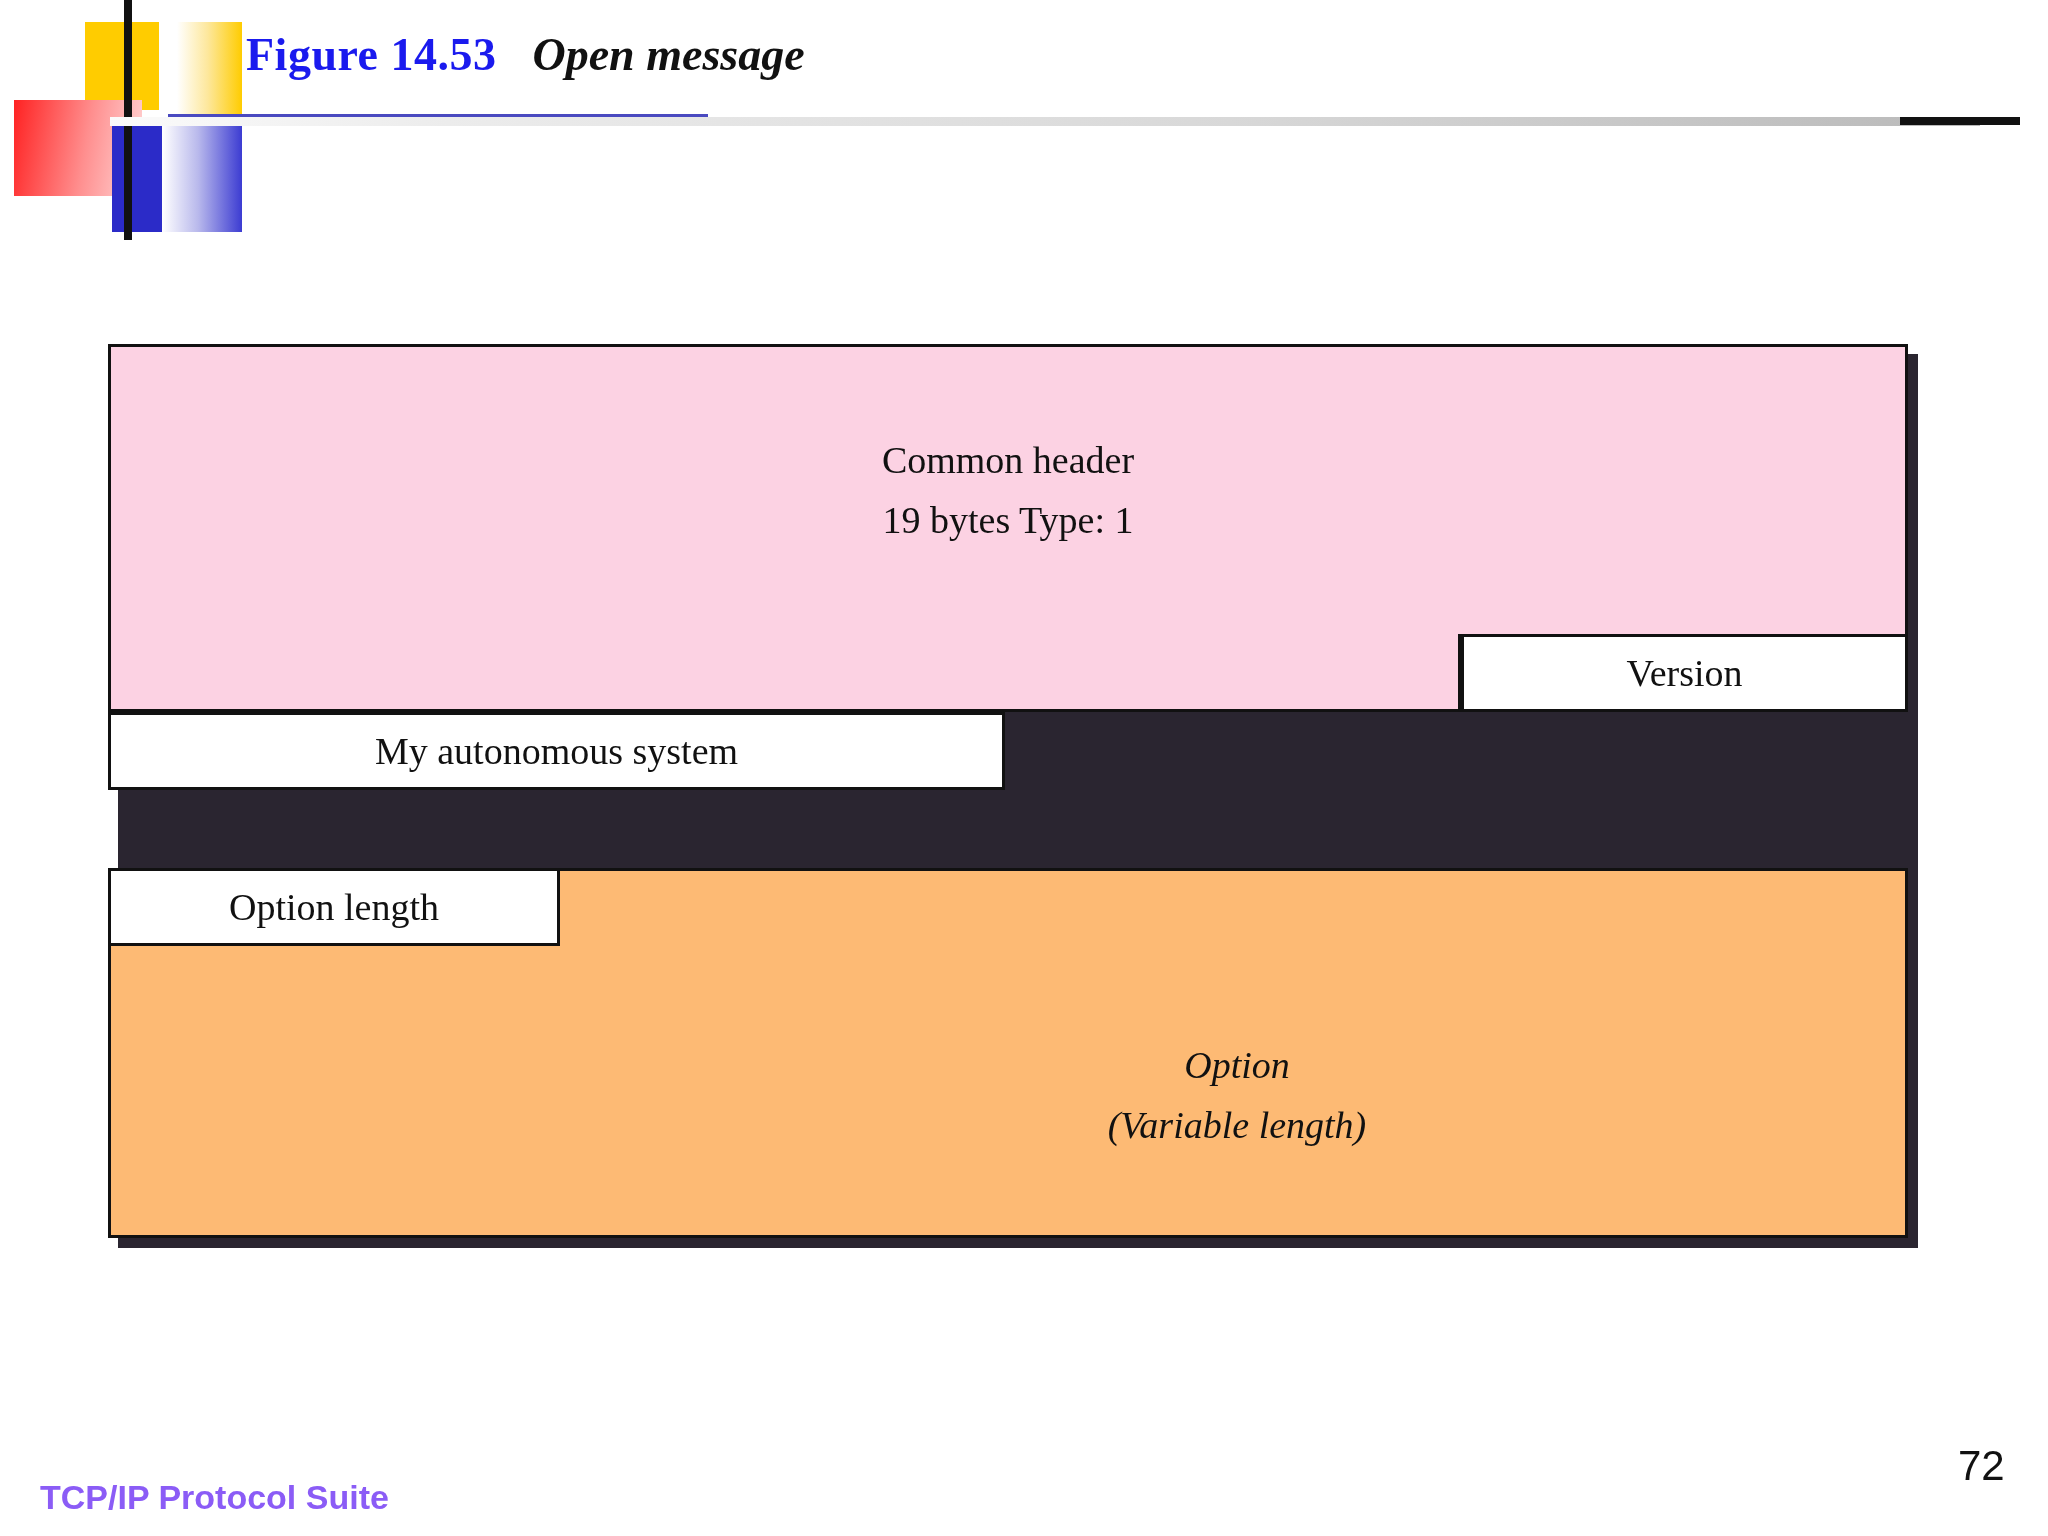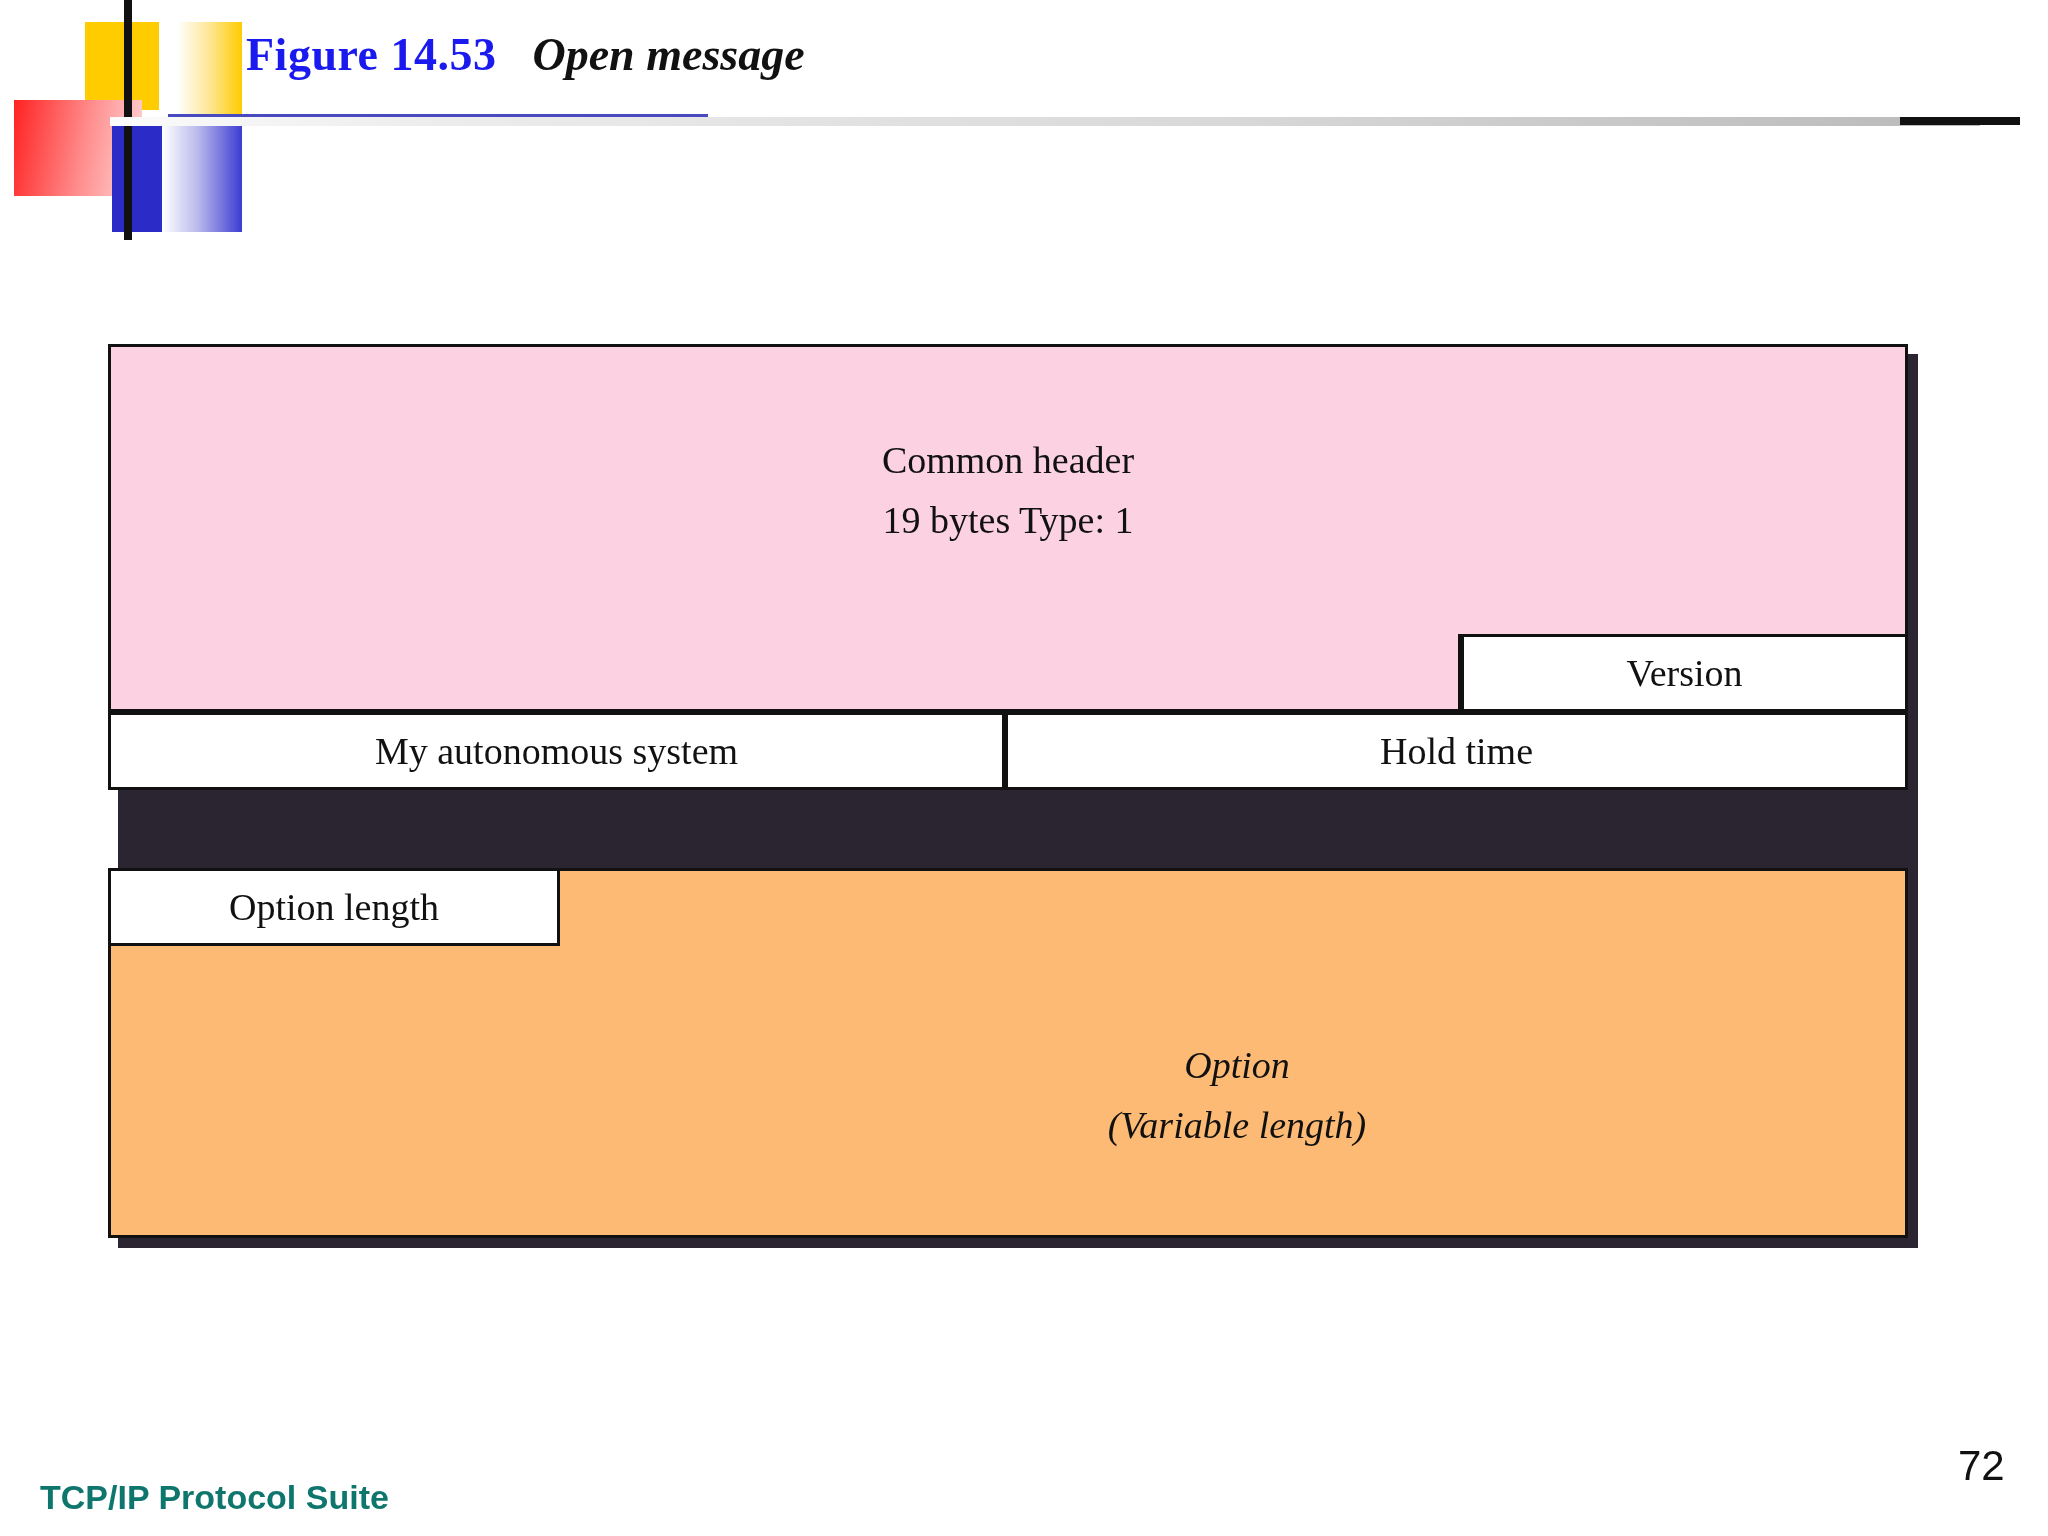--- a/index.html
+++ b/index.html
@@ -238,21 +238,21 @@
   .line2 { display: block; margin-top: 15px; }
 
   
   #footer-title {
     position: absolute;
     left: 40px;
     top: 1478px;
     font-family: "Liberation Sans", "DejaVu Sans", sans-serif;
     font-weight: bold;
     font-size: 34px;
-    color: #0f766e;
+    color: #8b5cf6;
     white-space: nowrap;
   }
   #page-number {
     position: absolute;
     left: 1958px;
     top: 1442px;
     font-family: "Liberation Sans", "DejaVu Sans", sans-serif;
     font-size: 42px;
     color: #111111;
   }
@@ -288,23 +288,20 @@
     <div class="fld fld-common-lower"></div>
 
     <div class="fld fld-version">
       <span>Version</span>
     </div>
 
     <div class="fld fld-my-as">
       <span>My autonomous system</span>
     </div>
 
-    <div class="fld fld-hold-time">
-      <span>Hold time</span>
-    </div>
 
 
     <div class="fld fld-option">
       <div class="opt-label">
         <span>Option</span>
         <span class="line2">(Variable length)</span>
       </div>
     </div>
 
     <div class="fld fld-option-length">

